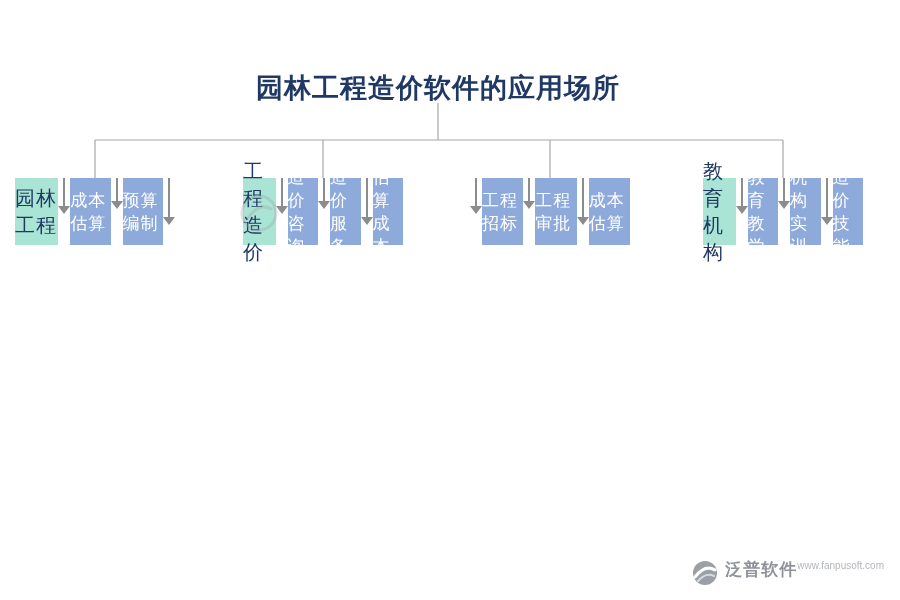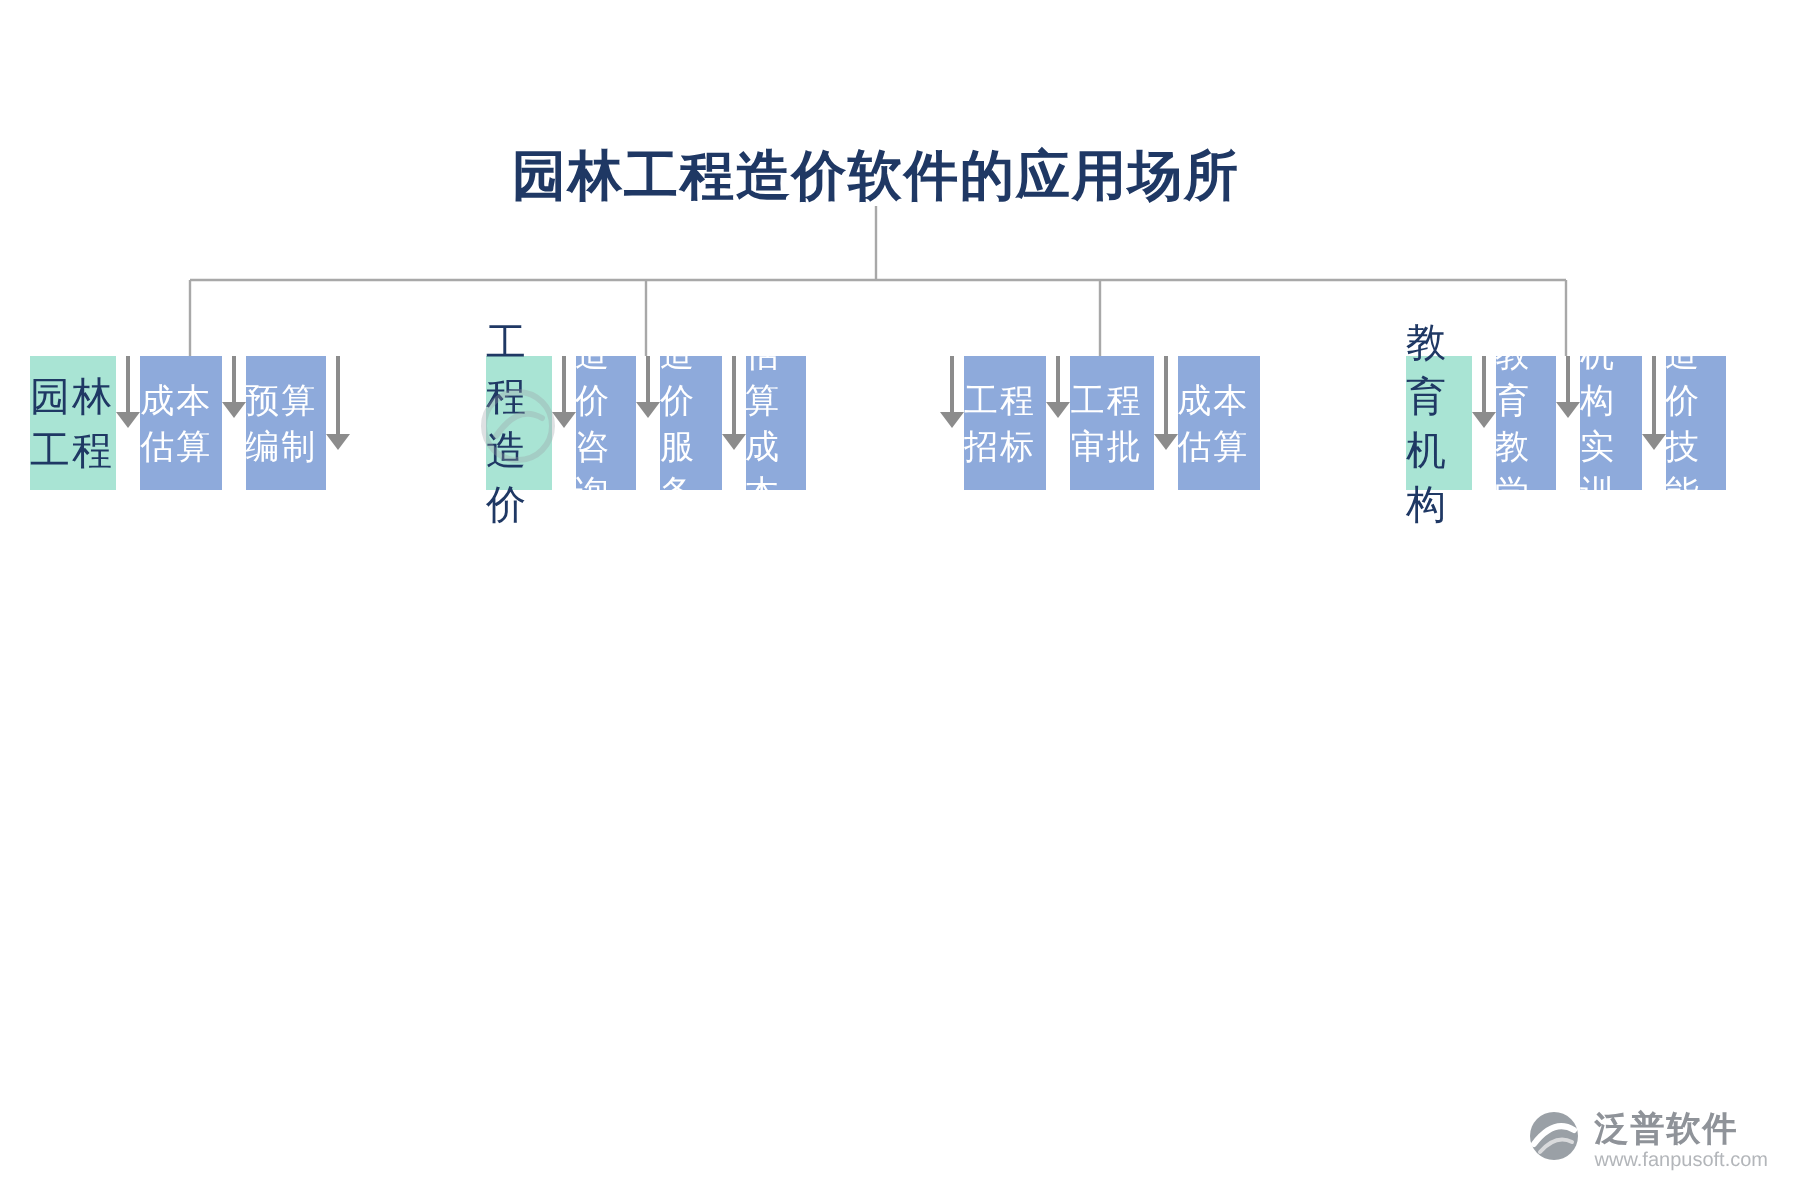--- a/index.html
+++ b/index.html
@@ -25,21 +25,21 @@
 
   .arrow{display:flex;flex-direction:column;align-items:center;width:14px}
   .arrow .shaft{width:2px;flex:1;background:var(--arrow,#8c8c8c)}
   .arrow .tip{width:0;height:0;border-left:6px solid transparent;
     border-right:6px solid transparent;border-top:8px solid var(--arrow,#8c8c8c)}
   .a1{height:36px}.a2{height:31px}.a3{height:47px}
 
   .wm-ghost{position:absolute;left:238px;top:192px;opacity:.32;z-index:3}
 
   .brand{position:absolute;right:16px;bottom:14px;display:flex;align-items:flex-start;gap:7px}
-  .brand-text{display:flex;flex-direction:column;line-height:1.15}
+  .brand-text{display:flex;flex-direction:row;line-height:1.15}
   .brand-name{font-size:17px;font-weight:700;color:#8f9399;
     font-family:"Liberation Sans","DejaVu Sans",sans-serif;letter-spacing:1px}
   .brand-url{font-size:10px;color:#b3b6ba;
     font-family:"Liberation Sans","DejaVu Sans",sans-serif}
 </style>
 </head>
 <body>
 
 <div class="canvas">
 

